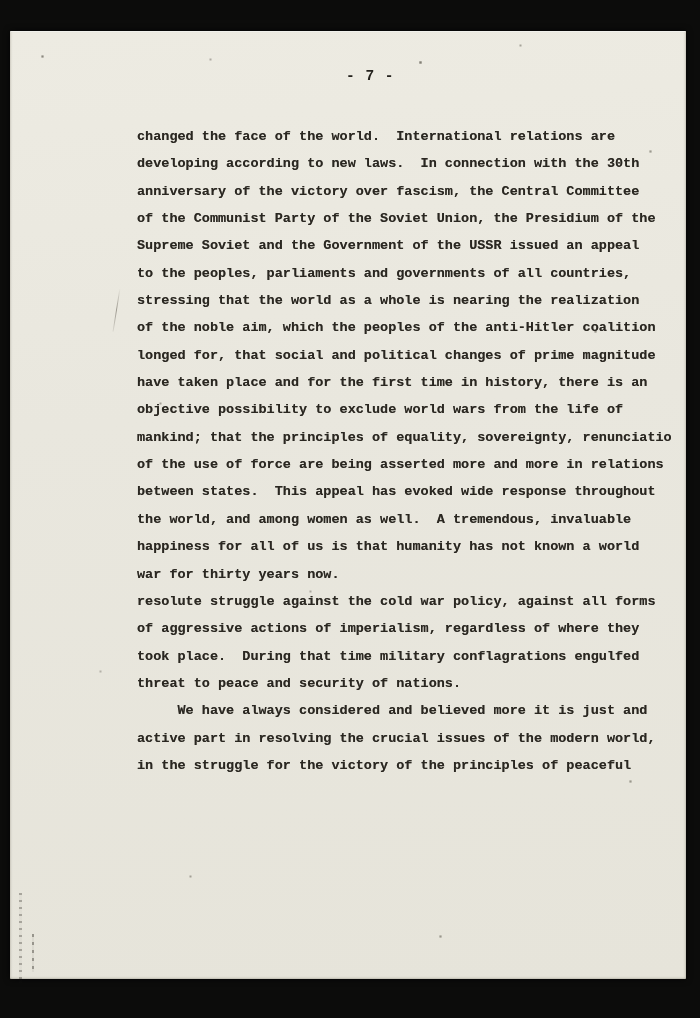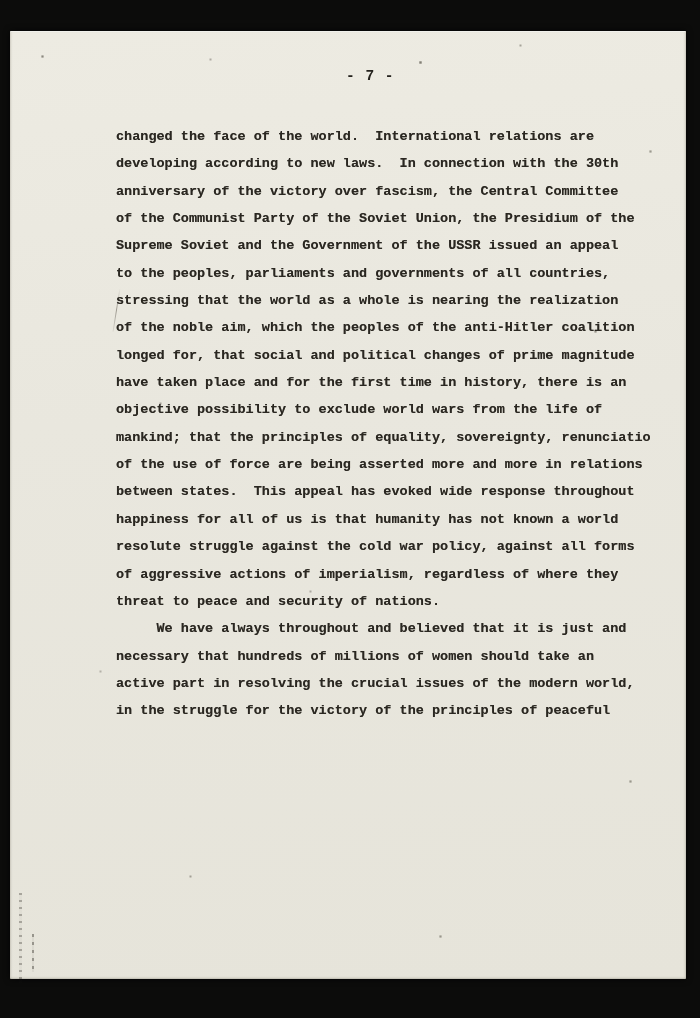--- a/index.html
+++ b/index.html
@@ -53,21 +53,21 @@
     position: absolute;
     left: 336px; top: 37px;
     font-size: 14.5px;
     font-weight: 700;
     color: #24221d;
     letter-spacing: 1px;
     white-space: pre;
   }
   .text-block {
     position: absolute;
-    left: 106px; top: 92px;
+    left: 127px; top: 92px;
     width: 556px;
     font-size: 13.5px;
     font-weight: 700;
     line-height: 27.35px;
     color: #2a2721;
     text-shadow: 0 0 0.5px rgba(42,39,33,.55);
   }
   .text-block div { white-space: pre; }
   
   .margin-mark {
@@ -117,22 +117,24 @@
       <div>Supreme Soviet and the Government of the USSR issued an appeal</div>
       <div>to the peoples, parliaments and governments of all countries,</div>
       <div>stressing that the world as a whole is nearing the realization</div>
       <div>of the noble aim, which the peoples of the anti-Hitler coalition</div>
       <div>longed for, that social and political changes of prime magnitude</div>
       <div>have taken place and for the first time in history, there is an</div>
       <div>objective possibility to exclude world wars from the life of</div>
       <div>mankind; that the principles of equality, sovereignty, renunciatio</div>
       <div>of the use of force are being asserted more and more in relations</div>
       <div>between states.  This appeal has evoked wide response throughout</div>
+      <div>the world, and among women as well.  A tremendous, invaluable</div>
       <div>happiness for all of us is that humanity has not known a world</div>
+      <div>war for thirty years now.</div>
       <div>resolute struggle against the cold war policy, against all forms</div>
       <div>of aggressive actions of imperialism, regardless of where they</div>
+      <div>took place.  During that time military conflagrations engulfed</div>
       <div>threat to peace and security of nations.</div>
-      <div>     We have always throughout and believed that it is just and</div>
-      <div>necessary that hundreds of millions of women should take an</div>
+      <div>     We have always considered and believed more it is just and</div>
       <div>active part in resolving the crucial issues of the modern world,</div>
       <div>in the struggle for the victory of the principles of peaceful</div>
     </div>
 </div>
 
 </body></html>

